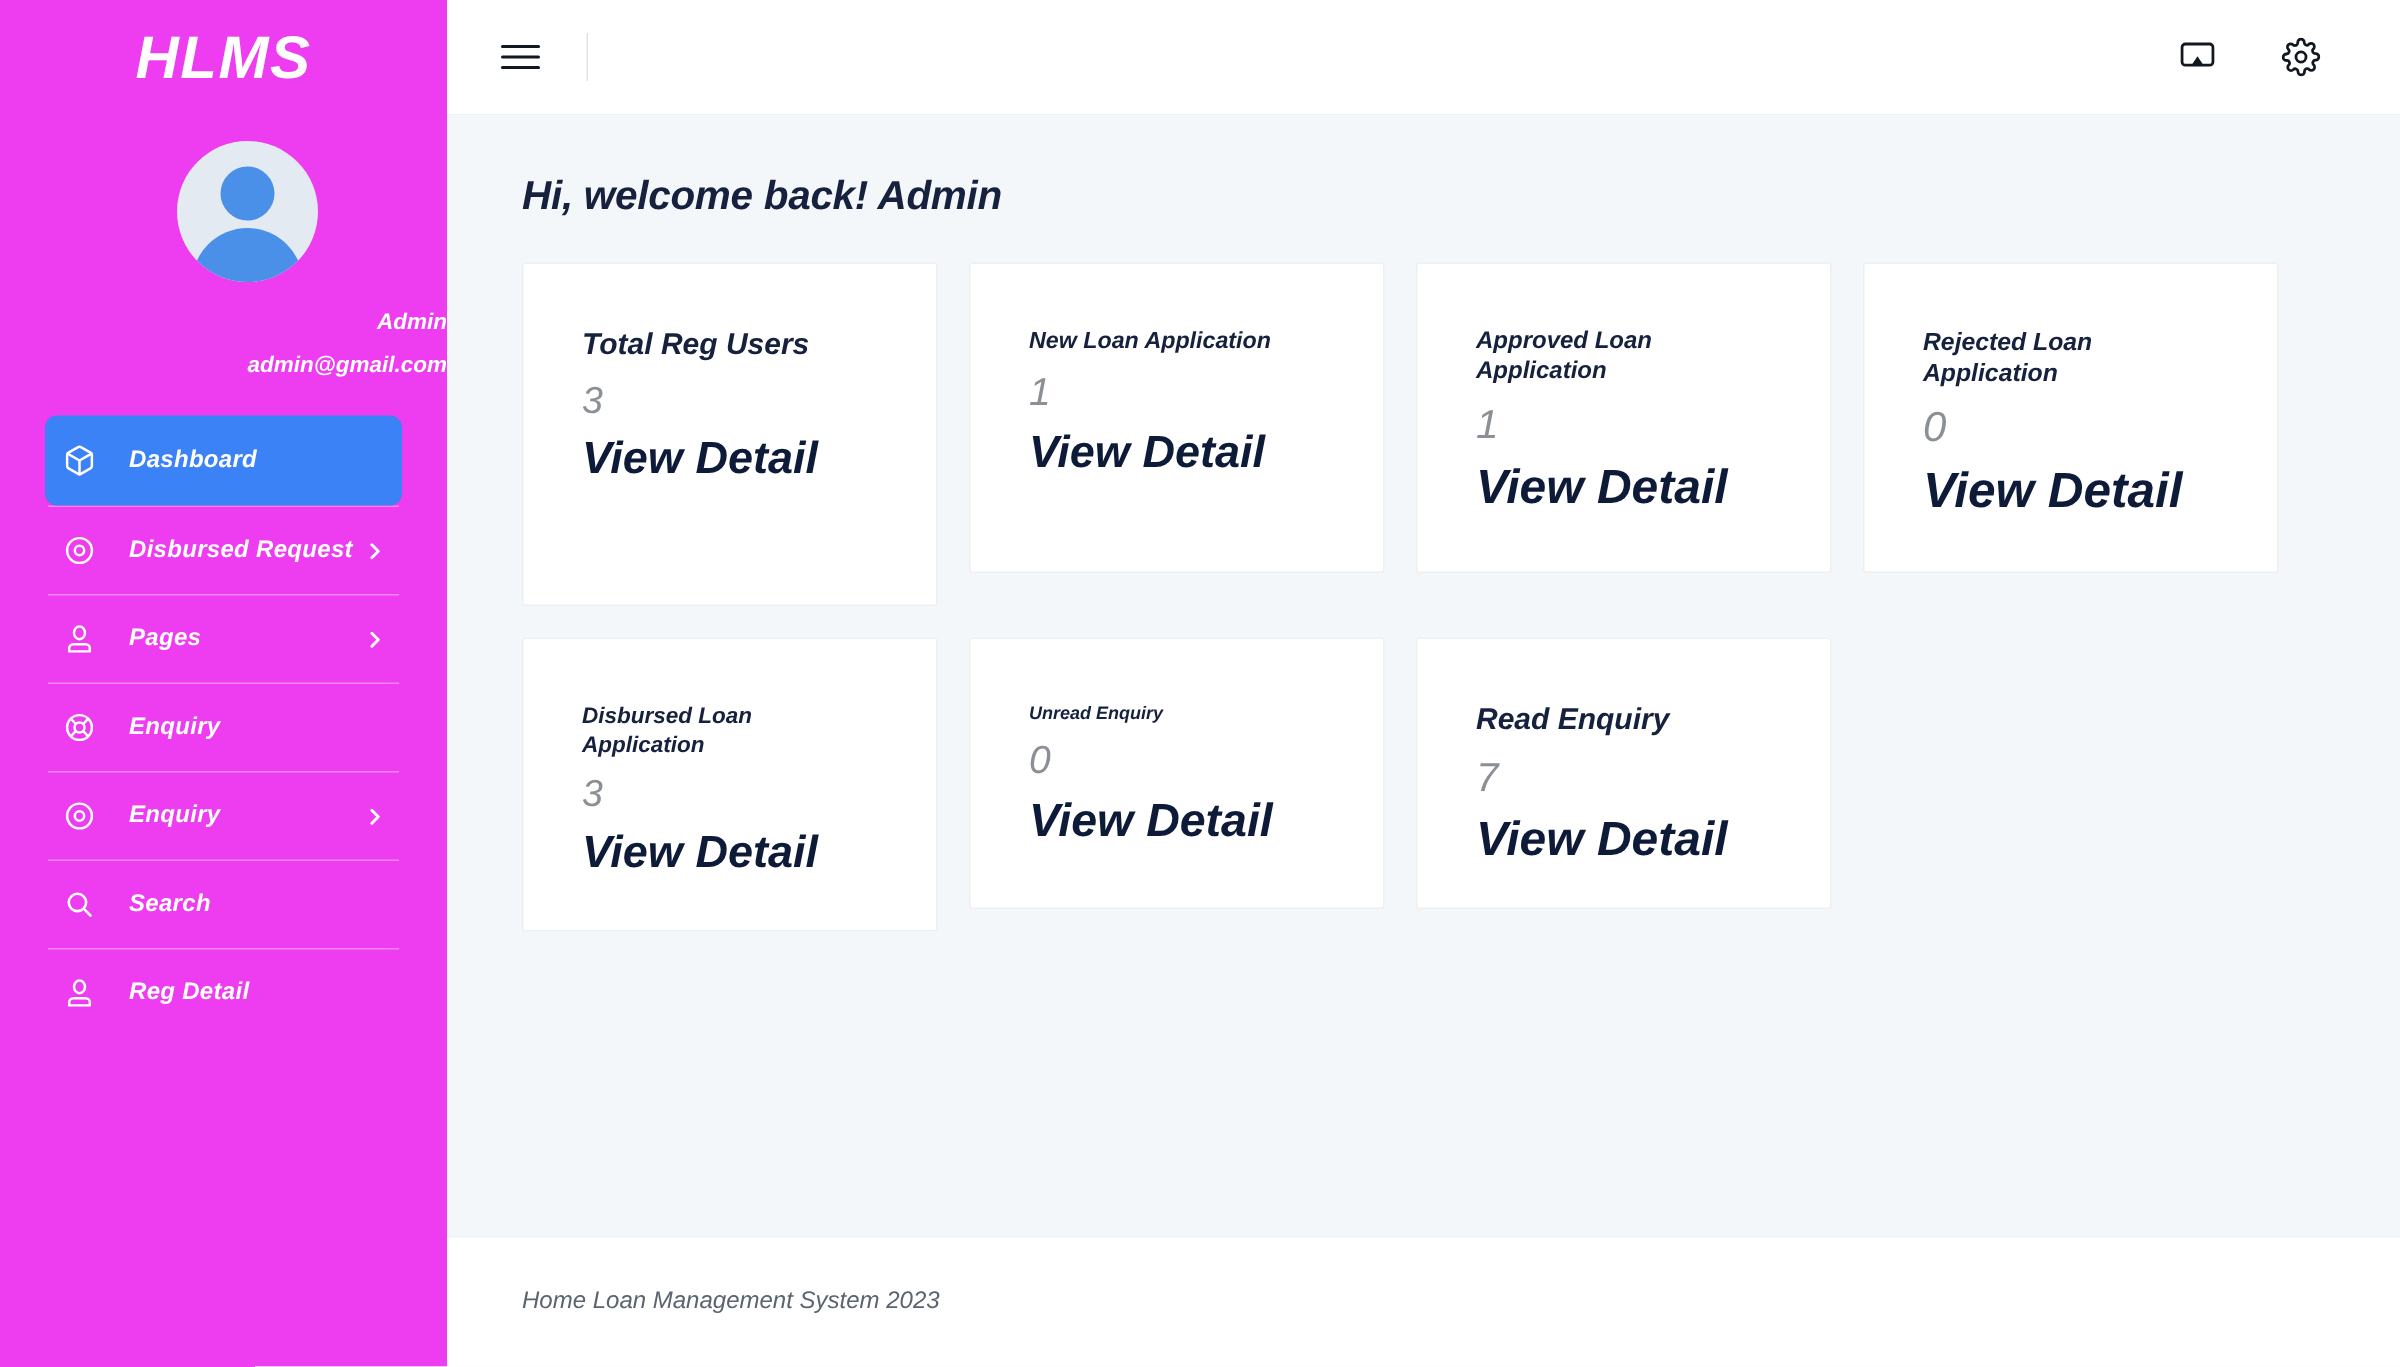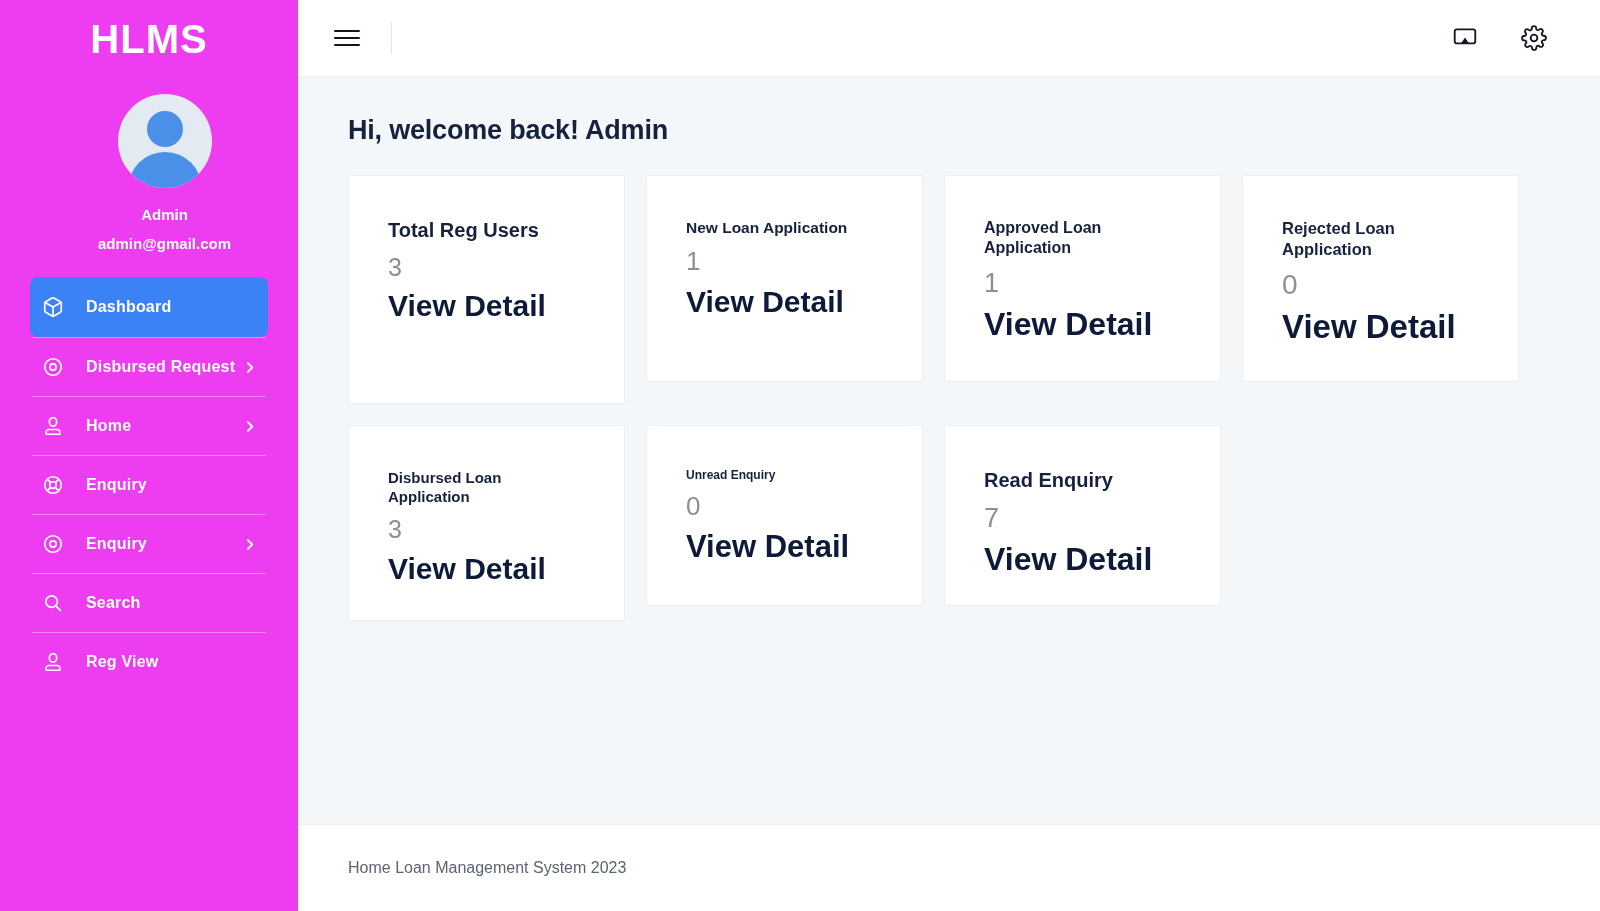--- a/index.html
+++ b/index.html
@@ -11,20 +11,21 @@
     background: #ffffff;
     font-family: "Liberation Sans", sans-serif;
   }
 
   #app {
     position: relative;
     width: 1548px;
     height: 911px;
     background: #ffffff;
     display: flex;
+    font-style: italic;
   }
 
   
   #sidebar {
     position: absolute;
     left: 0;
     top: 0;
     width: 298px;
     height: 911px;
     background: #ee3cf0;
@@ -36,21 +37,21 @@
     padding-top: 12px;
     font-size: 40px;
     font-weight: 700;
     color: #ffffff;
     letter-spacing: 1px;
     line-height: 54px;
   }
 
   #profile {
     margin-top: 28px;
-    text-align: center;
+    text-align: right;
     margin-left: 31px;
   }
 
   #avatar {
     width: 94px;
     height: 94px;
     border-radius: 50%;
     background: #e3eaf2;
     margin: 0 auto;
     position: relative;
@@ -348,21 +349,21 @@
       </div>
       <div class="nav-sep"></div>
 
       <div class="nav-item">
         <span class="nav-icon">
           <svg width="22" height="22" viewBox="0 0 24 24" fill="none" stroke="#ffffff" stroke-width="1.8" stroke-linecap="round" stroke-linejoin="round">
             <ellipse cx="12" cy="7.5" rx="4" ry="4.6"></ellipse>
             <path d="M4.5 21v-2.2a3 3 0 0 1 3-3h9a3 3 0 0 1 3 3V21z"></path>
           </svg>
         </span>
-        <span class="nav-label">Home</span>
+        <span class="nav-label">Pages</span>
         <span class="nav-chevron">
           <svg width="13" height="13" viewBox="0 0 24 24" fill="none" stroke="#ffffff" stroke-width="3.6" stroke-linecap="round" stroke-linejoin="round">
             <polyline points="9 4 17 12 9 20"></polyline>
           </svg>
         </span>
       </div>
       <div class="nav-sep"></div>
 
       <div class="nav-item">
         <span class="nav-icon">
@@ -406,21 +407,21 @@
       </div>
       <div class="nav-sep"></div>
 
       <div class="nav-item">
         <span class="nav-icon">
           <svg width="22" height="22" viewBox="0 0 24 24" fill="none" stroke="#ffffff" stroke-width="1.8" stroke-linecap="round" stroke-linejoin="round">
             <ellipse cx="12" cy="7.5" rx="4" ry="4.6"></ellipse>
             <path d="M4.5 21v-2.2a3 3 0 0 1 3-3h9a3 3 0 0 1 3 3V21z"></path>
           </svg>
         </span>
-        <span class="nav-label">Reg View</span>
+        <span class="nav-label">Reg Detail</span>
       </div>
 
     </nav>
   </aside>
 
   <div id="main">
 
     <header id="topbar">
       <div id="hamburger">
         <span></span>

